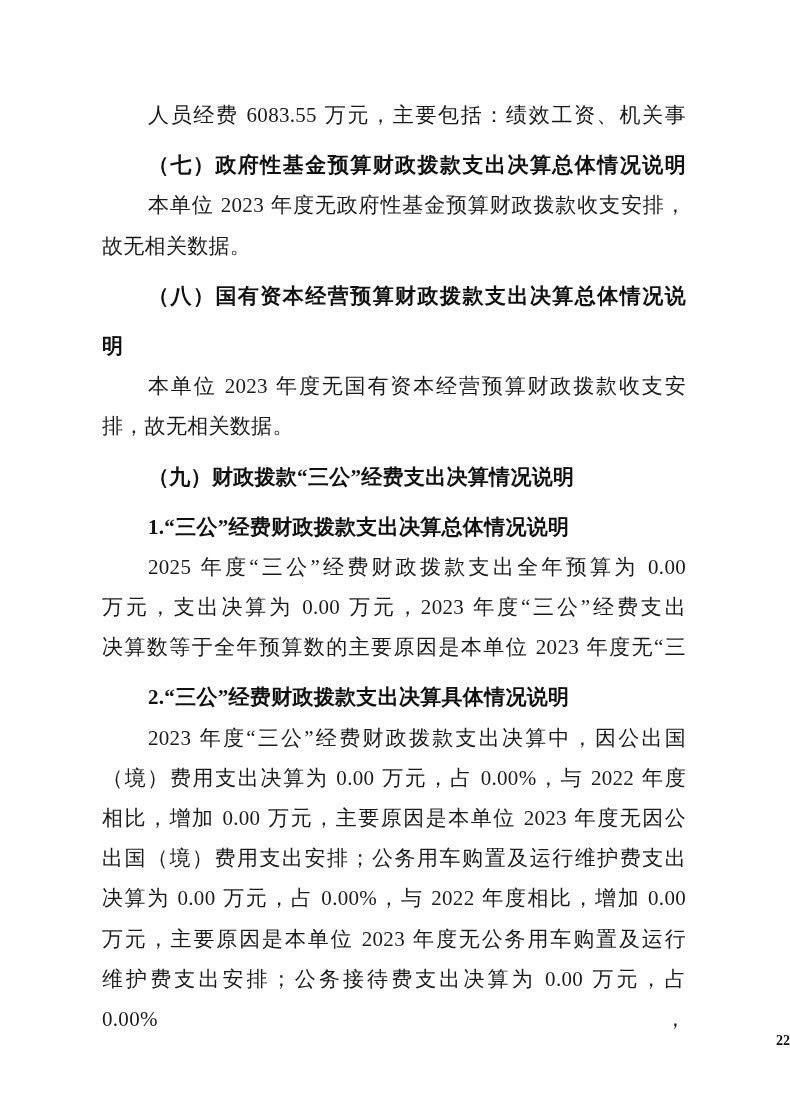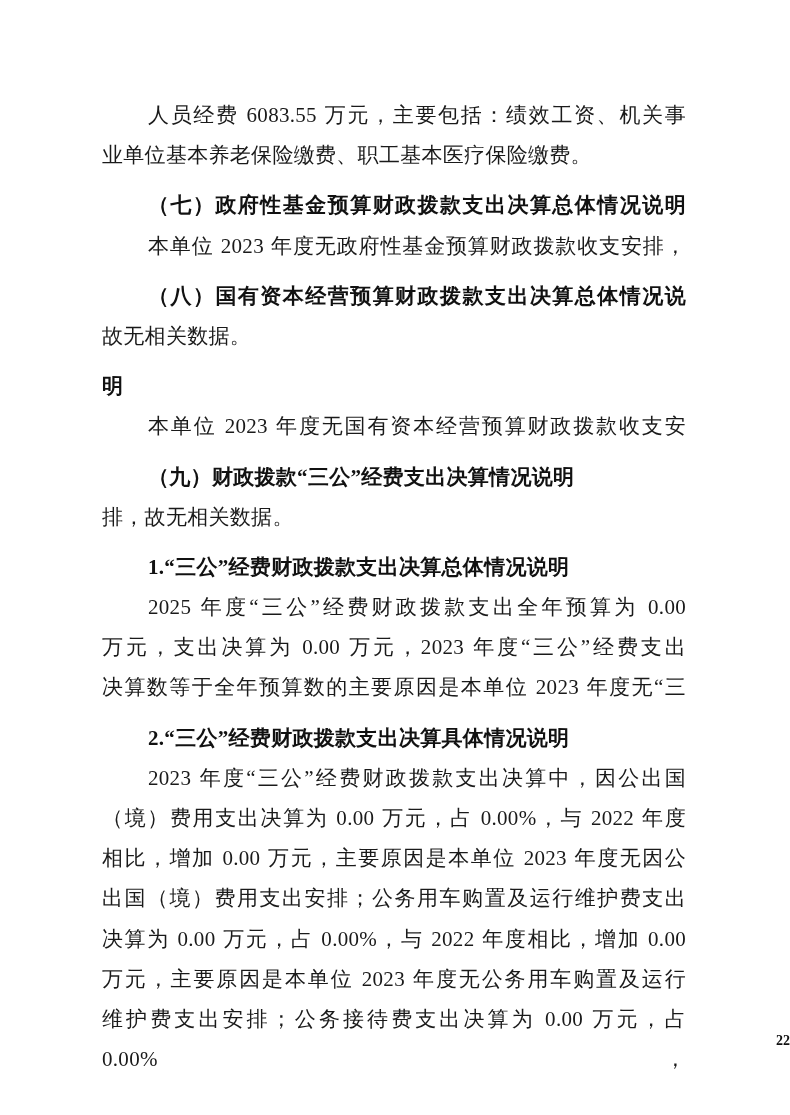--- a/index.html
+++ b/index.html
@@ -55,29 +55,28 @@
     color: #111111;
     line-height: 20px;
   }
 </style>
 </head>
 <body>
 
 <div class="page">
   <div class="text-block" id="text-block">
       <div class="line indent fill">人员经费 6083.55 万元，主要包括：绩效工资、机关事</div>
-      <div class="line">业单位基本养老保险缴费、职工基本医疗保险缴费。</div>
       <div class="line heading indent fill">（七）政府性基金预算财政拨款支出决算总体情况说明</div>
       <div class="line indent fill">本单位 2023 年度无政府性基金预算财政拨款收支安排，</div>
+      <div class="line">故无相关数据。</div>
       <div class="line heading indent fill">（八）国有资本经营预算财政拨款支出决算总体情况说</div>
-      <div class="line">故无相关数据。</div>
       <div class="line heading">明</div>
       <div class="line indent fill">本单位 2023 年度无国有资本经营预算财政拨款收支安</div>
+      <div class="line">排，故无相关数据。</div>
       <div class="line heading indent">（九）财政拨款“三公”经费支出决算情况说明</div>
-      <div class="line">排，故无相关数据。</div>
       <div class="line heading indent">1.“三公”经费财政拨款支出决算总体情况说明</div>
       <div class="line indent fill">2025 年度“三公”经费财政拨款支出全年预算为 0.00</div>
       <div class="line fill">万元，支出决算为 0.00 万元，2023 年度“三公”经费支出</div>
       <div class="line fill">决算数等于全年预算数的主要原因是本单位 2023 年度无“三</div>
       <div class="line heading indent">2.“三公”经费财政拨款支出决算具体情况说明</div>
       <div class="line indent fill">2023 年度“三公”经费财政拨款支出决算中，因公出国</div>
       <div class="line fill">（境）费用支出决算为 0.00 万元，占 0.00%，与 2022 年度</div>
       <div class="line fill">相比，增加 0.00 万元，主要原因是本单位 2023 年度无因公</div>
       <div class="line fill">出国（境）费用支出安排；公务用车购置及运行维护费支出</div>
       <div class="line fill">决算为 0.00 万元，占 0.00%，与 2022 年度相比，增加 0.00</div>

